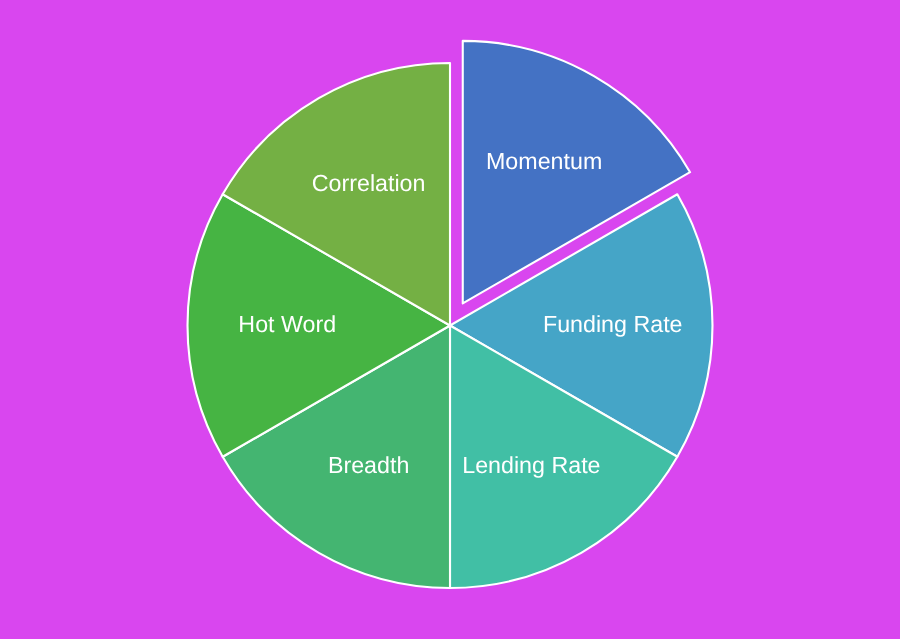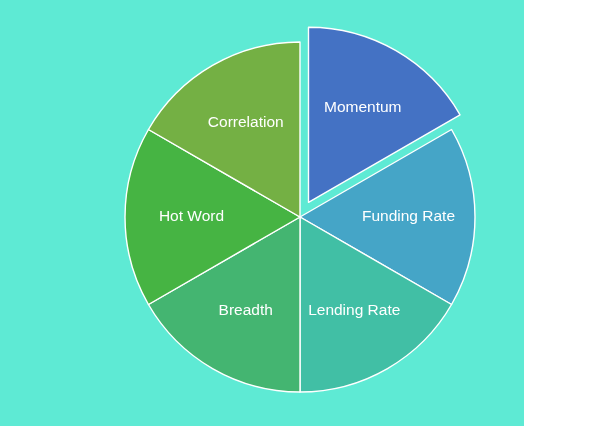--- a/index.html
+++ b/index.html
@@ -8,23 +8,23 @@
   }
   body {
     width: 600px;
     height: 426px;
     background: #ffffff;
     font-family: "Liberation Sans", sans-serif;
     overflow: hidden;
   }
   #chart-root {
     position: relative;
-    width: 524px;
+    width: 600px;
     height: 426px;
-    background: #5eead4;
+    background: #d946ef;
   }
   svg#pie-svg {
     display: block;
     width: 600px;
     height: 426px;
   }
   .slice-path {
     stroke: #ffffff;
     stroke-width: 1.4;
     stroke-linejoin: round;

